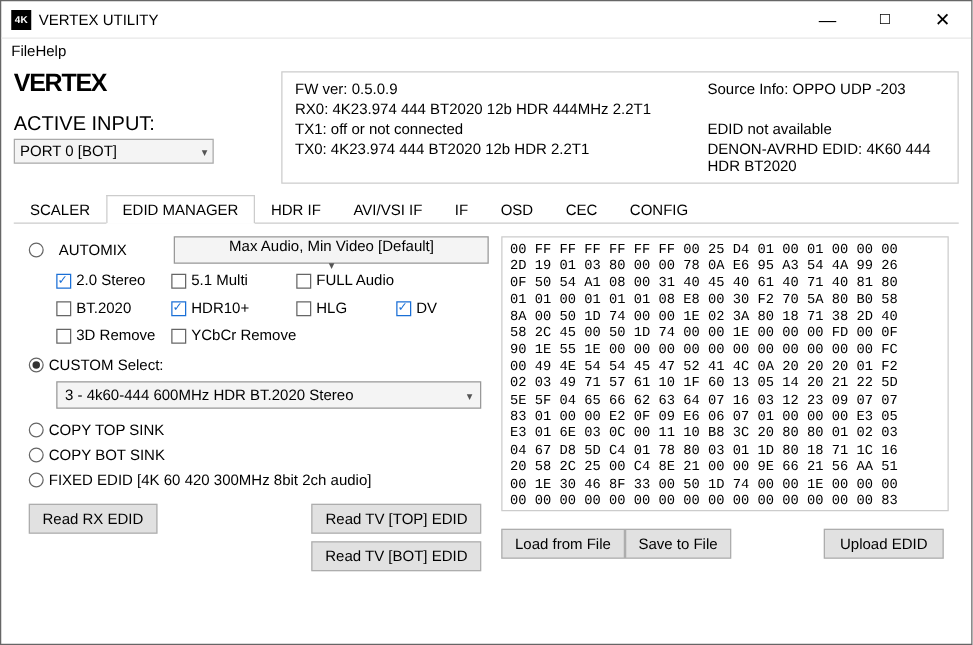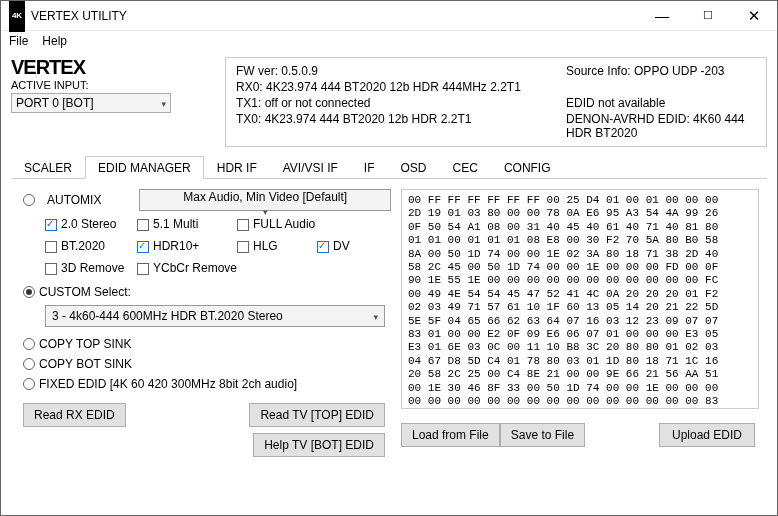--- a/index.html
+++ b/index.html
@@ -1,27 +1,27 @@
 <!DOCTYPE html>
 <html><head>
 <meta charset="utf-8">
 <style>
 * { box-sizing: border-box; margin: 0; padding: 0; font-family: "Segoe UI", Tahoma, sans-serif; font-size: 12px; }
 body { background: #fff; width: 778px; height: 516px; border: 1px solid #666; overflow: hidden; position: relative; }
 .titlebar { height: 30px; display: flex; align-items: center; padding: 0 0 0 8px; border-bottom: 1px solid #e8e8e8; }
-.t-icon { width: 16px; height: 32px; background: #000; color: #fff; font-size: 8px; display: flex; align-items: center; justify-content: center; margin-right: 6px; font-weight: bold; }
+.t-icon { width: 16px; height: 16px; background: #000; color: #fff; font-size: 8px; display: flex; align-items: center; justify-content: center; margin-right: 6px; font-weight: bold; }
 .t-title { flex: 1; font-size: 12px; }
 .t-btn { width: 46px; height: 30px; display: flex; align-items: center; justify-content: center; font-size: 14px; }
-.menubar { height: 20px; display: flex; align-items: center; padding: 0 8px; gap: 14px; }
+.menubar { height: 20px; display: flex; align-items: center; padding: 0 8px; }
 .menubar span { font-size: 12px; }
 .content { padding: 6px 10px 10px 10px; }
 .topgrid { display: flex; gap: 10px; margin-bottom: 8px; }
 .brandbox { width: 204px; }
 .brand { font-family: Arial, sans-serif; font-size: 20px; font-weight: 900; letter-spacing: -1px; line-height: 1; }
-.brand-sub { font-size: 11px; margin-top: 2px; }
+.brand-sub { font-size: 16px; margin-top: 14px; }
 .brand-sel { width: 160px; height: 20px; margin-top: 2px; border: 1px solid #aaa; padding: 0 4px; display: flex; align-items: center; justify-content: space-between; background: #f4f4f4; }
 .brand-sel .arr::after { content: "▾"; font-size: 9px; color: #555; }
 .infobox { flex: 1; border: 1px solid #ccc; padding: 6px 10px; display: grid; grid-template-columns: 330px 1fr; row-gap: 2px; font-size: 12px; }
 .tabs { display: flex; border-bottom: 1px solid #ccc; margin-bottom: 10px; height:24px; position:relative; }
 .tab { padding: 4px 12px; border: 1px solid transparent; border-bottom: none; position: relative; top: 1px; cursor: pointer; }
 .tab.active { border-color: #ccc; background: #fff; border-bottom: 1px solid #fff; }
 .body2 { display: flex; gap: 10px; }
 .leftp { width: 380px; padding-left: 12px; }
 .rowctl { display: flex; align-items: center; margin-bottom: 6px; gap: 8px; }
 .radio { width: 12px; height: 12px; border: 1px solid #666; border-radius: 50%; display: inline-block; position: relative; margin-right: 4px; vertical-align: middle; }
@@ -137,21 +137,21 @@
       <div class="radrow">
         <span class="radio"></span>
         <span>FIXED EDID [4K 60 420 300MHz 8bit 2ch audio]</span>
       </div>
 
       <div class="btnrow1">
         <div class="btn">Read RX  EDID</div>
         <div class="btn">Read TV [TOP] EDID</div>
       </div>
       <div class="btnrow2">
-        <div class="btn">Help TV [BOT] EDID</div>
+        <div class="btn">Read TV [BOT] EDID</div>
       </div>
     </div>
 
     <div class="rightp">
       <div class="hexbox">00 FF FF FF FF FF FF 00 25 D4 01 00 01 00 00 00
 2D 19 01 03 80 00 00 78 0A E6 95 A3 54 4A 99 26
 0F 50 54 A1 08 00 31 40 45 40 61 40 71 40 81 80
 01 01 00 01 01 01 08 E8 00 30 F2 70 5A 80 B0 58
 8A 00 50 1D 74 00 00 1E 02 3A 80 18 71 38 2D 40
 58 2C 45 00 50 1D 74 00 00 1E 00 00 00 FD 00 0F

